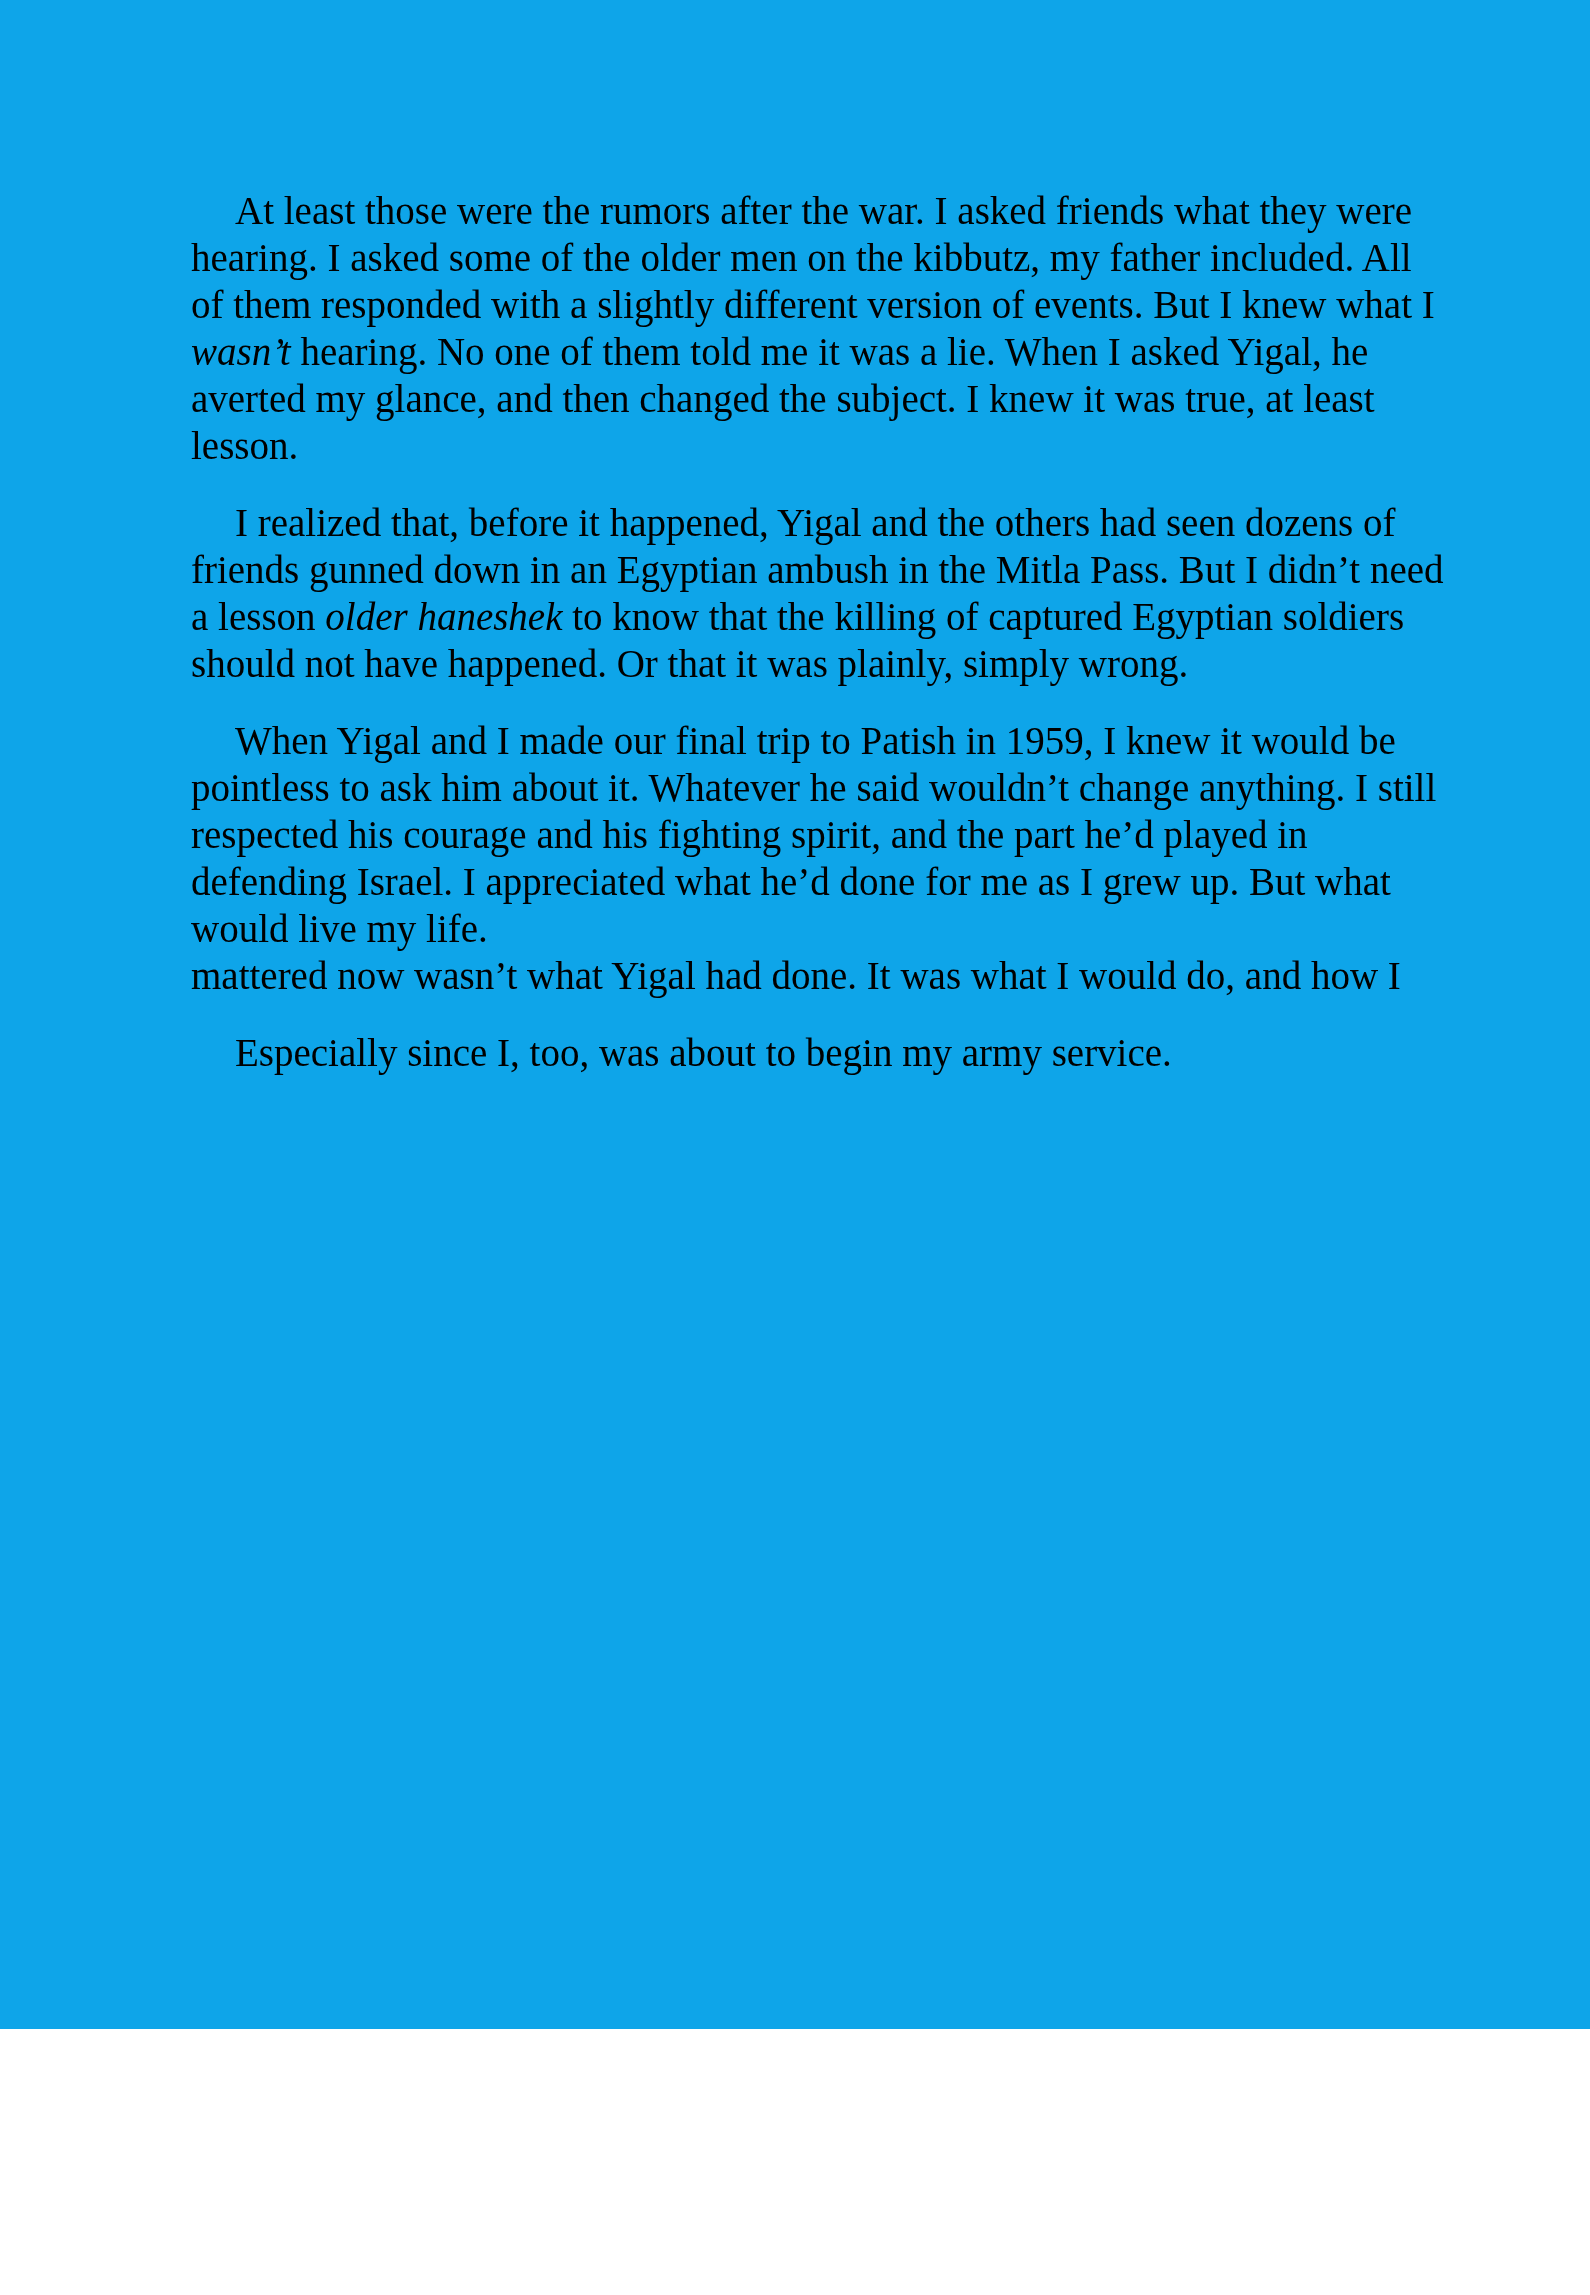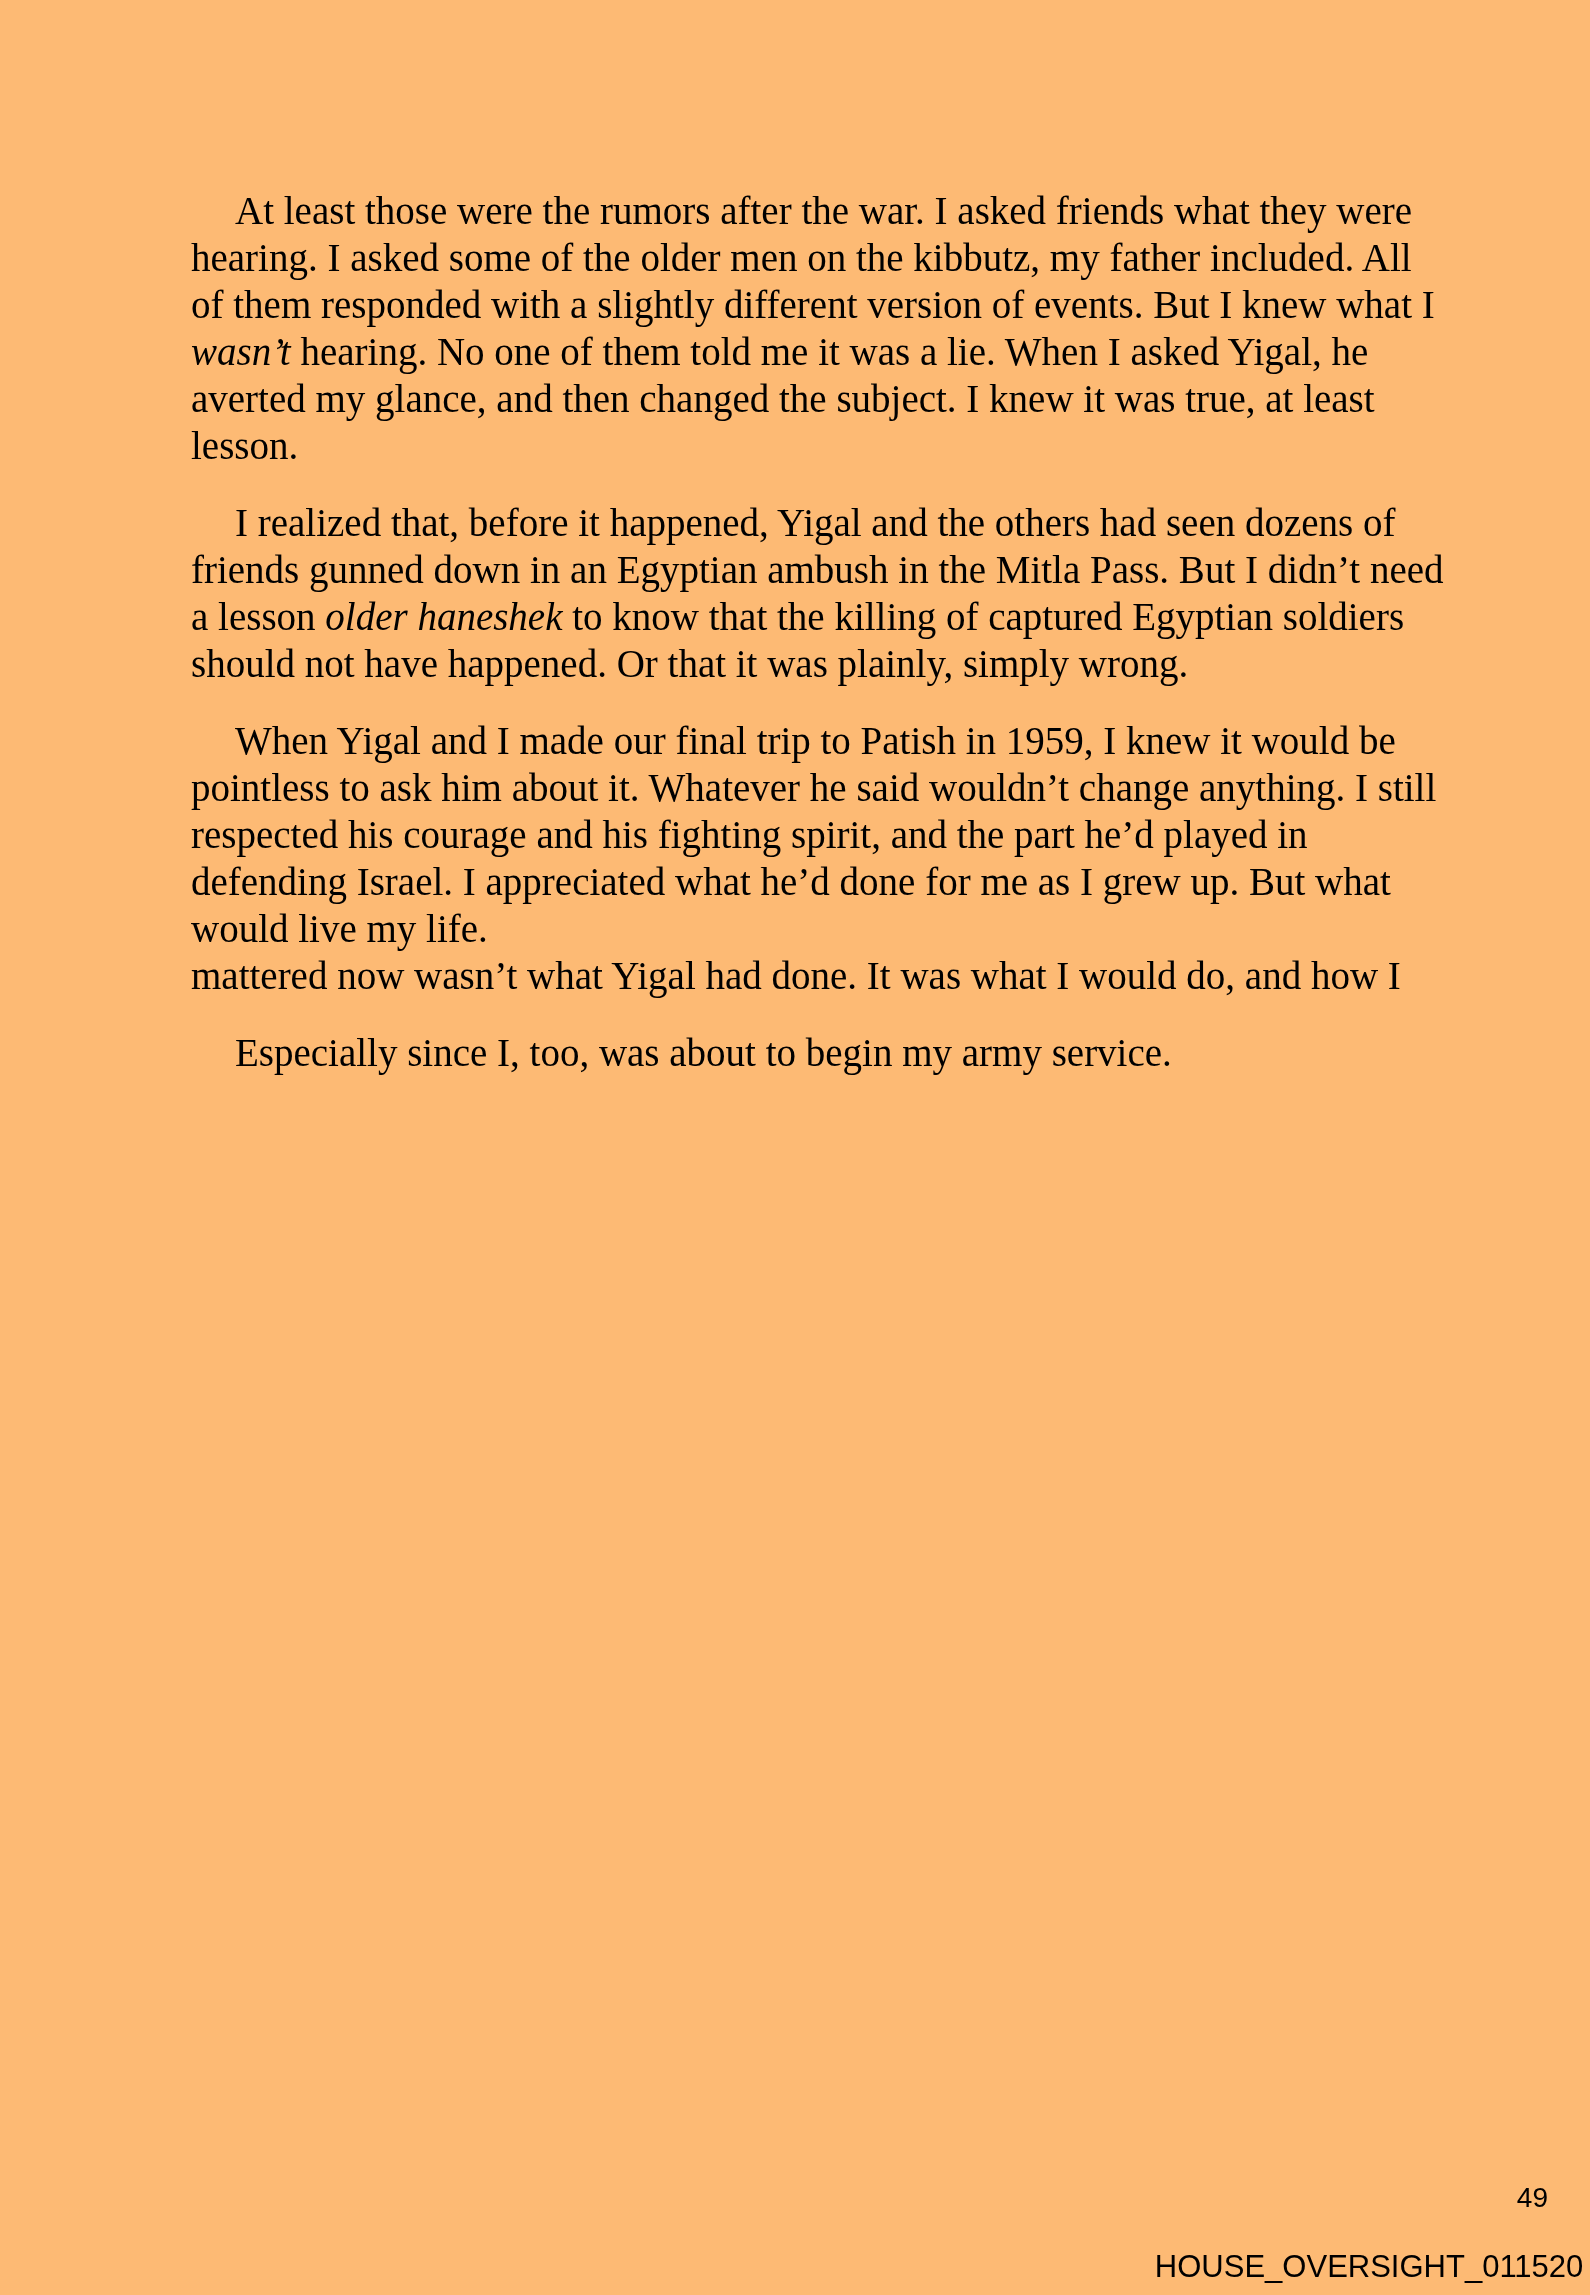--- a/index.html
+++ b/index.html
@@ -3,22 +3,22 @@
 <meta charset="utf-8">
 <style>
   html, body {
     margin: 0;
     padding: 0;
     background: #ffffff;
   }
   .page {
     position: relative;
     width: 1591px;
-    height: 2295px;
-    background: #fdba74;
+    height: 2029px;
+    background: #0ea5e9;
     overflow: hidden;
     font-family: "Liberation Serif", serif;
     color: #000000;
   }
   .text-block {
     position: absolute;
     left: 191px;
     top: 187px;
     width: 1322px;
     font-size: 39px;

